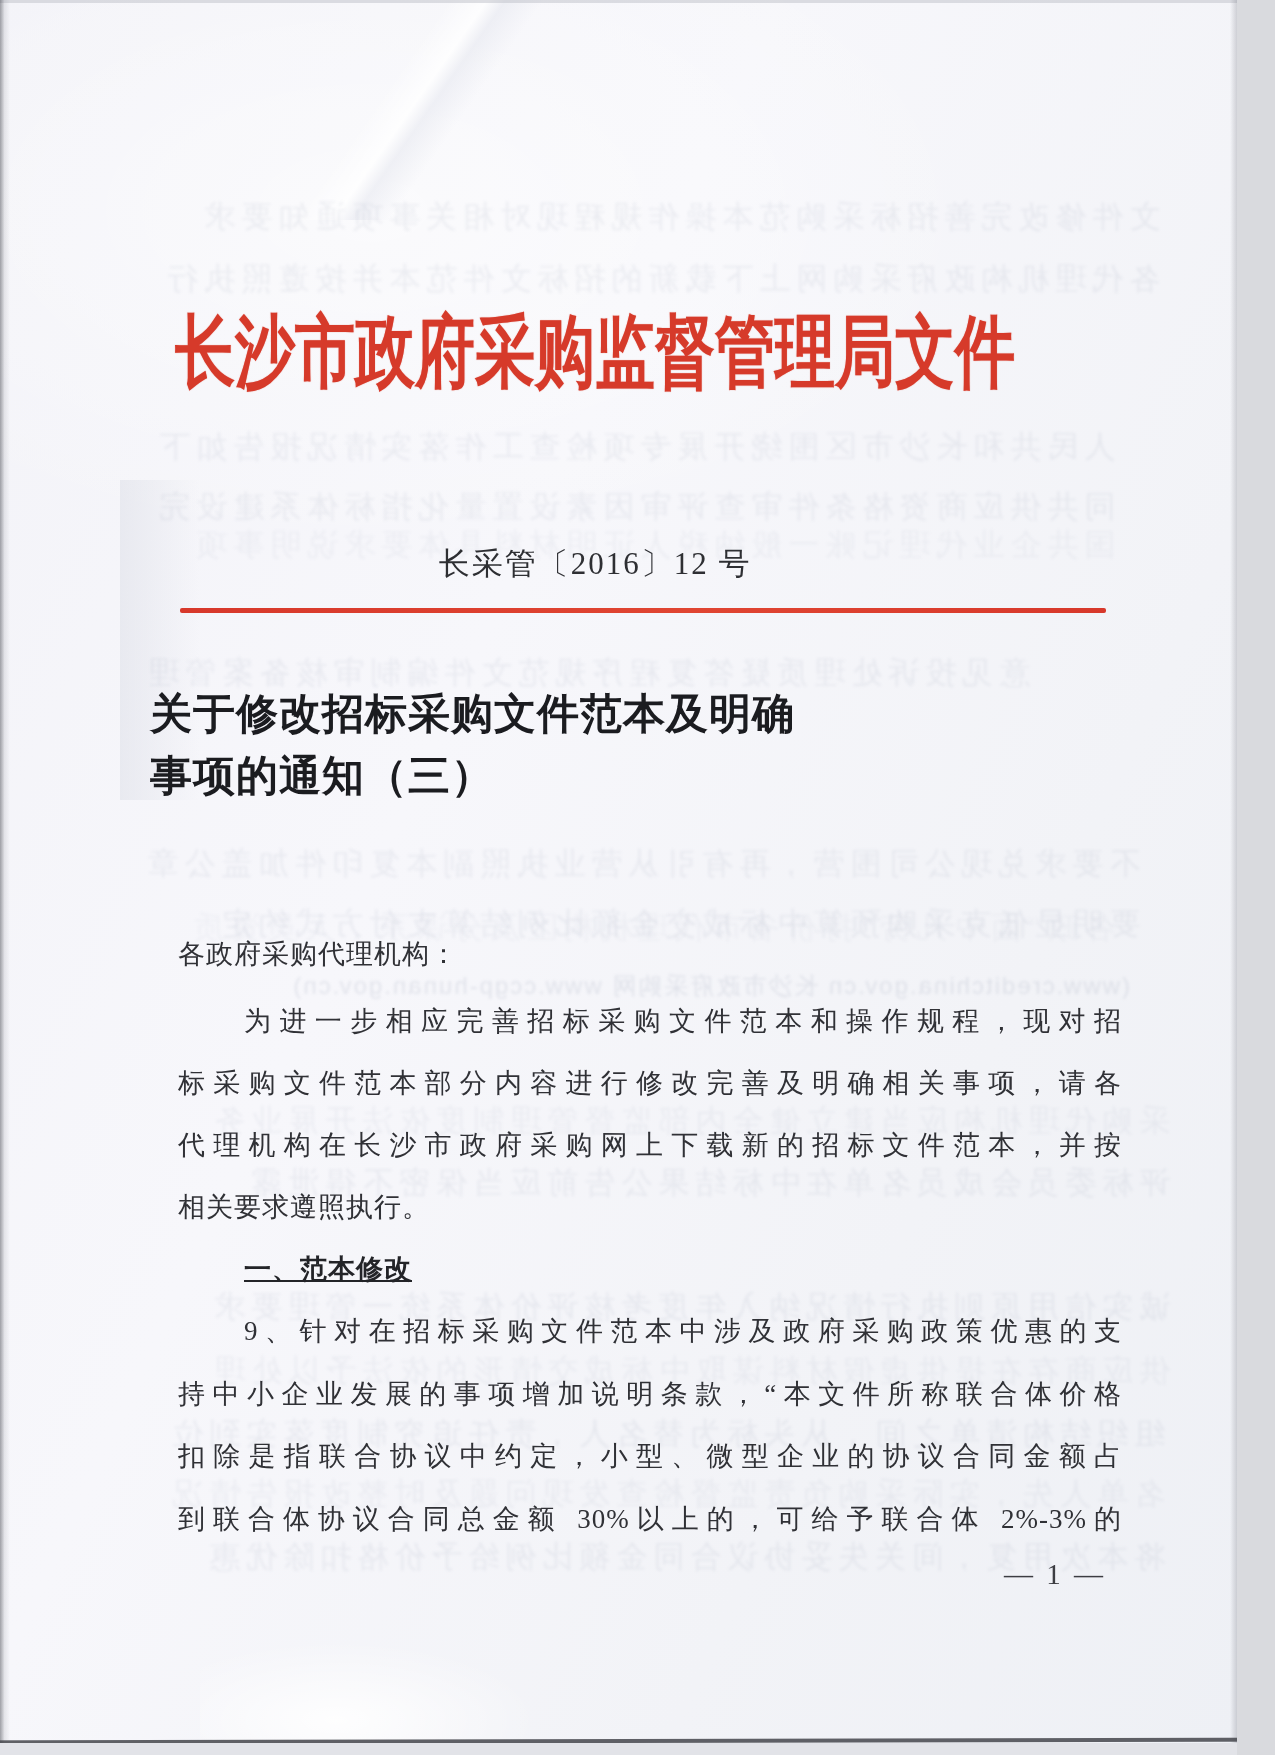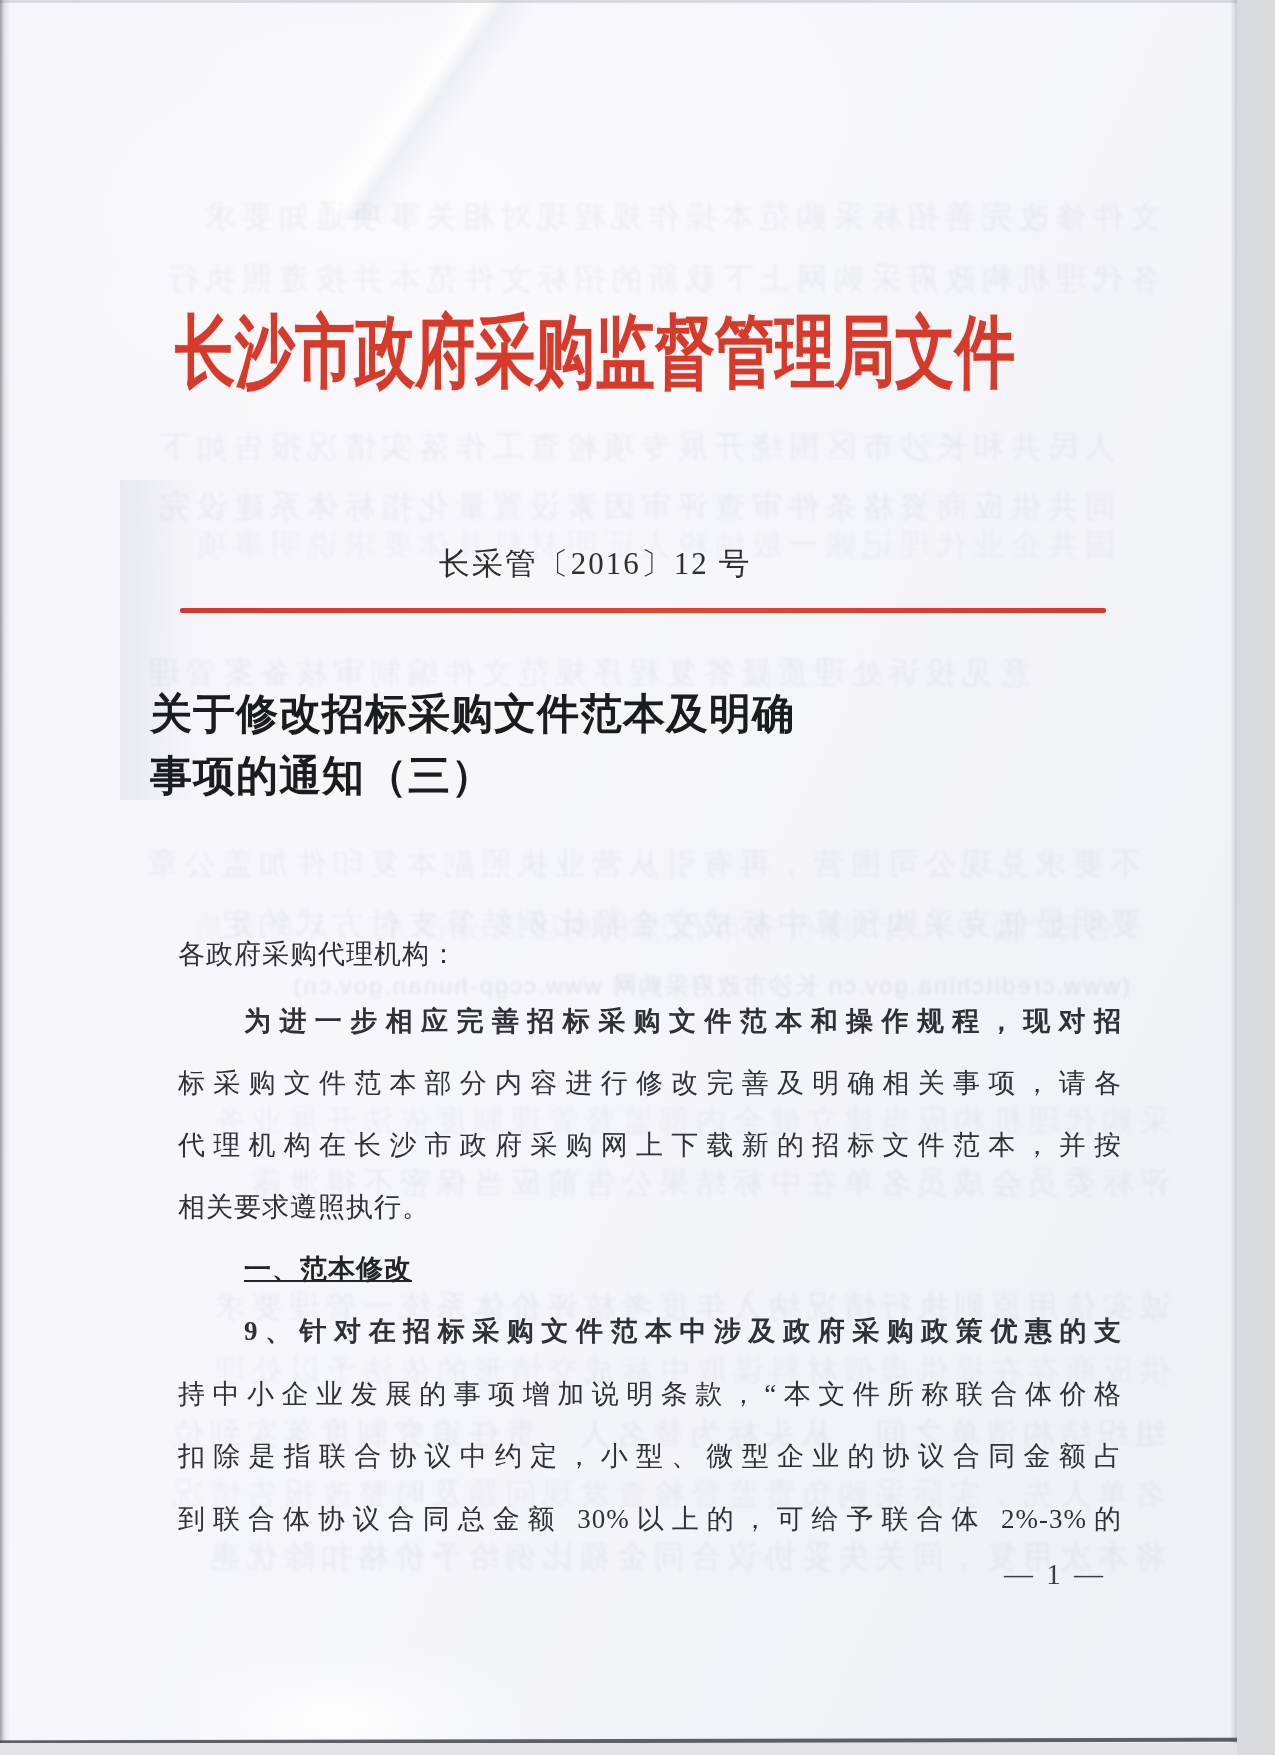--- a/index.html
+++ b/index.html
@@ -39,21 +39,21 @@
   .doc-number{position:absolute;left:150px;top:543px;width:890px;text-align:center;
     font-size:31px;color:#2e2f33;letter-spacing:2px;font-family:Liberation Serif, serif;}
   .red-rule{position:absolute;left:180px;top:608px;width:926px;height:5px;
     background:linear-gradient(to right,#d7382b,#e04532 55%,#d7382b);border-radius:2px;}
   .notice-title{position:absolute;left:150px;width:890px;text-align:left;
     font-size:42px;font-weight:bold;color:#1b1c20;letter-spacing:1px;white-space:nowrap;}
   .nt1{top:686px;} .nt2{top:748px;}
   .bodyline{position:absolute;left:178px;width:944px;height:42px;font-size:27px;
     color:#303136;white-space:nowrap;letter-spacing:1px;}
   .just{text-align:justify;text-align-last:justify;white-space:normal;height:46px;overflow:hidden;}
-  .indent{padding-left:66px;width:878px;font-weight:bold;}
+  .indent{padding-left:66px;width:878px;}
   .bold{font-weight:bold;color:#232428;text-decoration:underline;}
   .page-number{position:absolute;left:985px;top:1558px;width:140px;text-align:center;
     font-size:29px;color:#3c3d42;letter-spacing:3px;white-space:nowrap;}
 </style>
 </head>
 <body>
 
 <div id="canvas">
 
   <div class="crease-a"></div>

